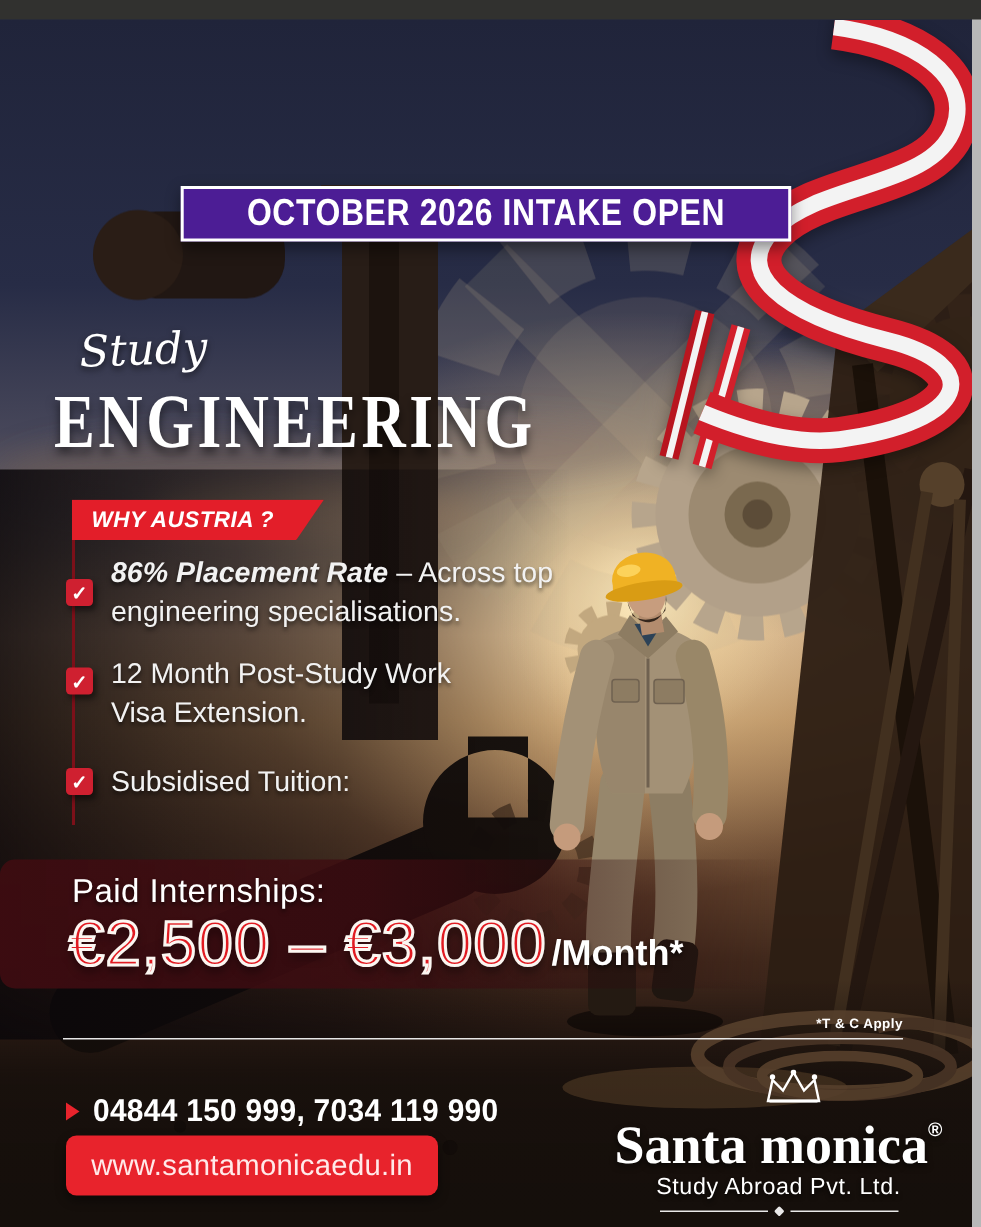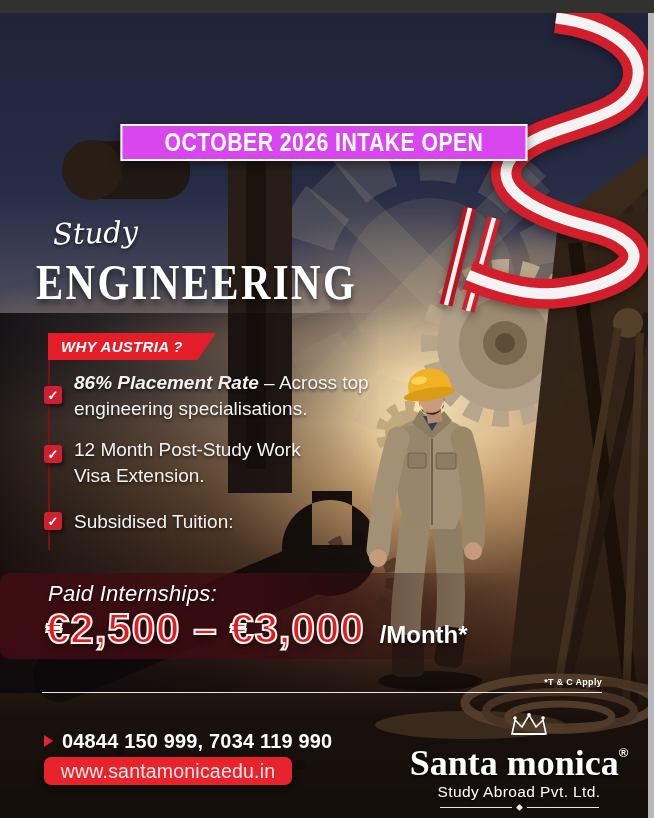--- a/index.html
+++ b/index.html
@@ -13,21 +13,21 @@
   
   .title{position:absolute;top:36px;left:0;width:100%;text-align:center;
          font-weight:bold;font-size:73px;letter-spacing:1px;color:#d4262c;
          filter:drop-shadow(0 5px 6px rgba(0,0,0,.55));}
   @supports (-webkit-background-clip:text){
     .title{background:linear-gradient(100deg,#b91218 0%,#cf1d24 38%,#f2cfcd 53%,#ffffff 62%,#e77176 72%,#cb161d 88%,#b91218 100%);
            -webkit-background-clip:text;background-clip:text;color:transparent;
            -webkit-text-stroke:2.5px #f3f3f3;}
   }
   .intake-banner{position:absolute;top:111px;left:50%;transform:translateX(-50%);
-         height:33px;padding:0 14px;background:#d946ef;border:2px solid #ffffff;
+         height:33px;padding:0 14px;background:#4c1d95;border:2px solid #ffffff;
          display:flex;align-items:center;justify-content:center;
          box-shadow:0 4px 10px rgba(0,0,0,.45);}
   .intake-banner span{display:inline-block;color:#fff;font-weight:bold;font-size:25px;
          letter-spacing:.5px;transform:scaleX(.85);white-space:nowrap;}
 
   
   .study{position:absolute;left:53px;top:203px;color:#fff;font-family:"DejaVu Serif",serif;
          font-style:italic;font-size:29px;transform:rotate(-2deg);
          text-shadow:0 2px 4px rgba(0,0,0,.6);}
   .headline{position:absolute;left:36px;top:240px;color:#fff;font-family:"Liberation Serif",serif;
@@ -44,38 +44,38 @@
          display:flex;align-items:center;justify-content:center;color:#fff;font-size:13px;
          font-weight:bold;box-shadow:2px 3px 4px rgba(0,0,0,.5);}
   .check-text{position:absolute;left:74px;color:#f2f2f2;font-size:19px;line-height:26px;
          text-shadow:0 2px 3px rgba(0,0,0,.6);white-space:nowrap;}
   .bi{font-weight:bold;font-style:italic;}
 
   
   .band{position:absolute;left:0;top:560px;width:648px;height:86px;border-radius:10px 0 0 10px;
         background:linear-gradient(90deg,rgba(62,12,17,.93) 0%,rgba(62,12,17,.8) 38%,rgba(45,10,13,.35) 62%,rgba(45,10,13,0) 80%);}
   .band-label{position:absolute;left:48px;top:568px;color:#fff;font-size:22px;letter-spacing:.3px;
-        text-shadow:0 2px 3px rgba(0,0,0,.6);font-style:italic;}
+        text-shadow:0 2px 3px rgba(0,0,0,.6);}
   .amount-row{position:absolute;left:46px;top:592px;display:flex;align-items:baseline;}
-  .amount{font-size:42px;font-weight:bold;color:#e11b22;letter-spacing:1px;white-space:nowrap;
+  .amount{font-size:42px;font-weight:normal;color:#e11b22;letter-spacing:1px;white-space:nowrap;
         -webkit-text-stroke:2px #fbf7f2;text-shadow:0 4px 6px rgba(0,0,0,.5);}
-  .amount-suffix{font-size:24px;font-weight:bold;color:#fff;margin-left:15px;
+  .amount-suffix{font-size:24px;font-weight:bold;color:#fff;margin-left:3px;
         text-shadow:0 2px 3px rgba(0,0,0,.6);}
 
   
   .footnote{position:absolute;right:46px;top:664px;color:#fff;font-size:9px;font-weight:bold;letter-spacing:.3px;}
   .rule{position:absolute;left:42px;top:679px;width:560px;height:1px;background:#f2f2f2;opacity:.95;}
 
   
   .phone-row{position:absolute;left:44px;top:716px;display:flex;align-items:center;}
   .phone-tri{width:0;height:0;border-left:9px solid #e8232c;border-top:6px solid transparent;
         border-bottom:6px solid transparent;margin-right:9px;}
   .phone-text{color:#fff;font-weight:bold;font-size:21px;letter-spacing:.2px;white-space:nowrap;
         transform:scaleX(.95);transform-origin:left center;}
-  .website-pill{position:absolute;left:44px;top:744px;width:248px;height:28px;background:#e8232c;
+  .website-pill{position:absolute;left:44px;top:744px;width:248px;height:40px;background:#e8232c;
         border-radius:7px;display:flex;align-items:center;justify-content:center;
         box-shadow:0 3px 7px rgba(0,0,0,.45);}
   .website-pill span{color:#ffe9e9;font-size:19.5px;letter-spacing:.2px;}
 
   
   .logo{position:absolute;left:398px;top:700px;width:242px;text-align:center;color:#fff;}
   .logo-crown{position:absolute;left:110px;top:0;}
   .logo-name{position:relative;margin-top:21px;font-family:"Liberation Serif",serif;
         font-weight:bold;font-size:36px;line-height:38px;white-space:nowrap;
         text-shadow:0 2px 4px rgba(0,0,0,.7);}

